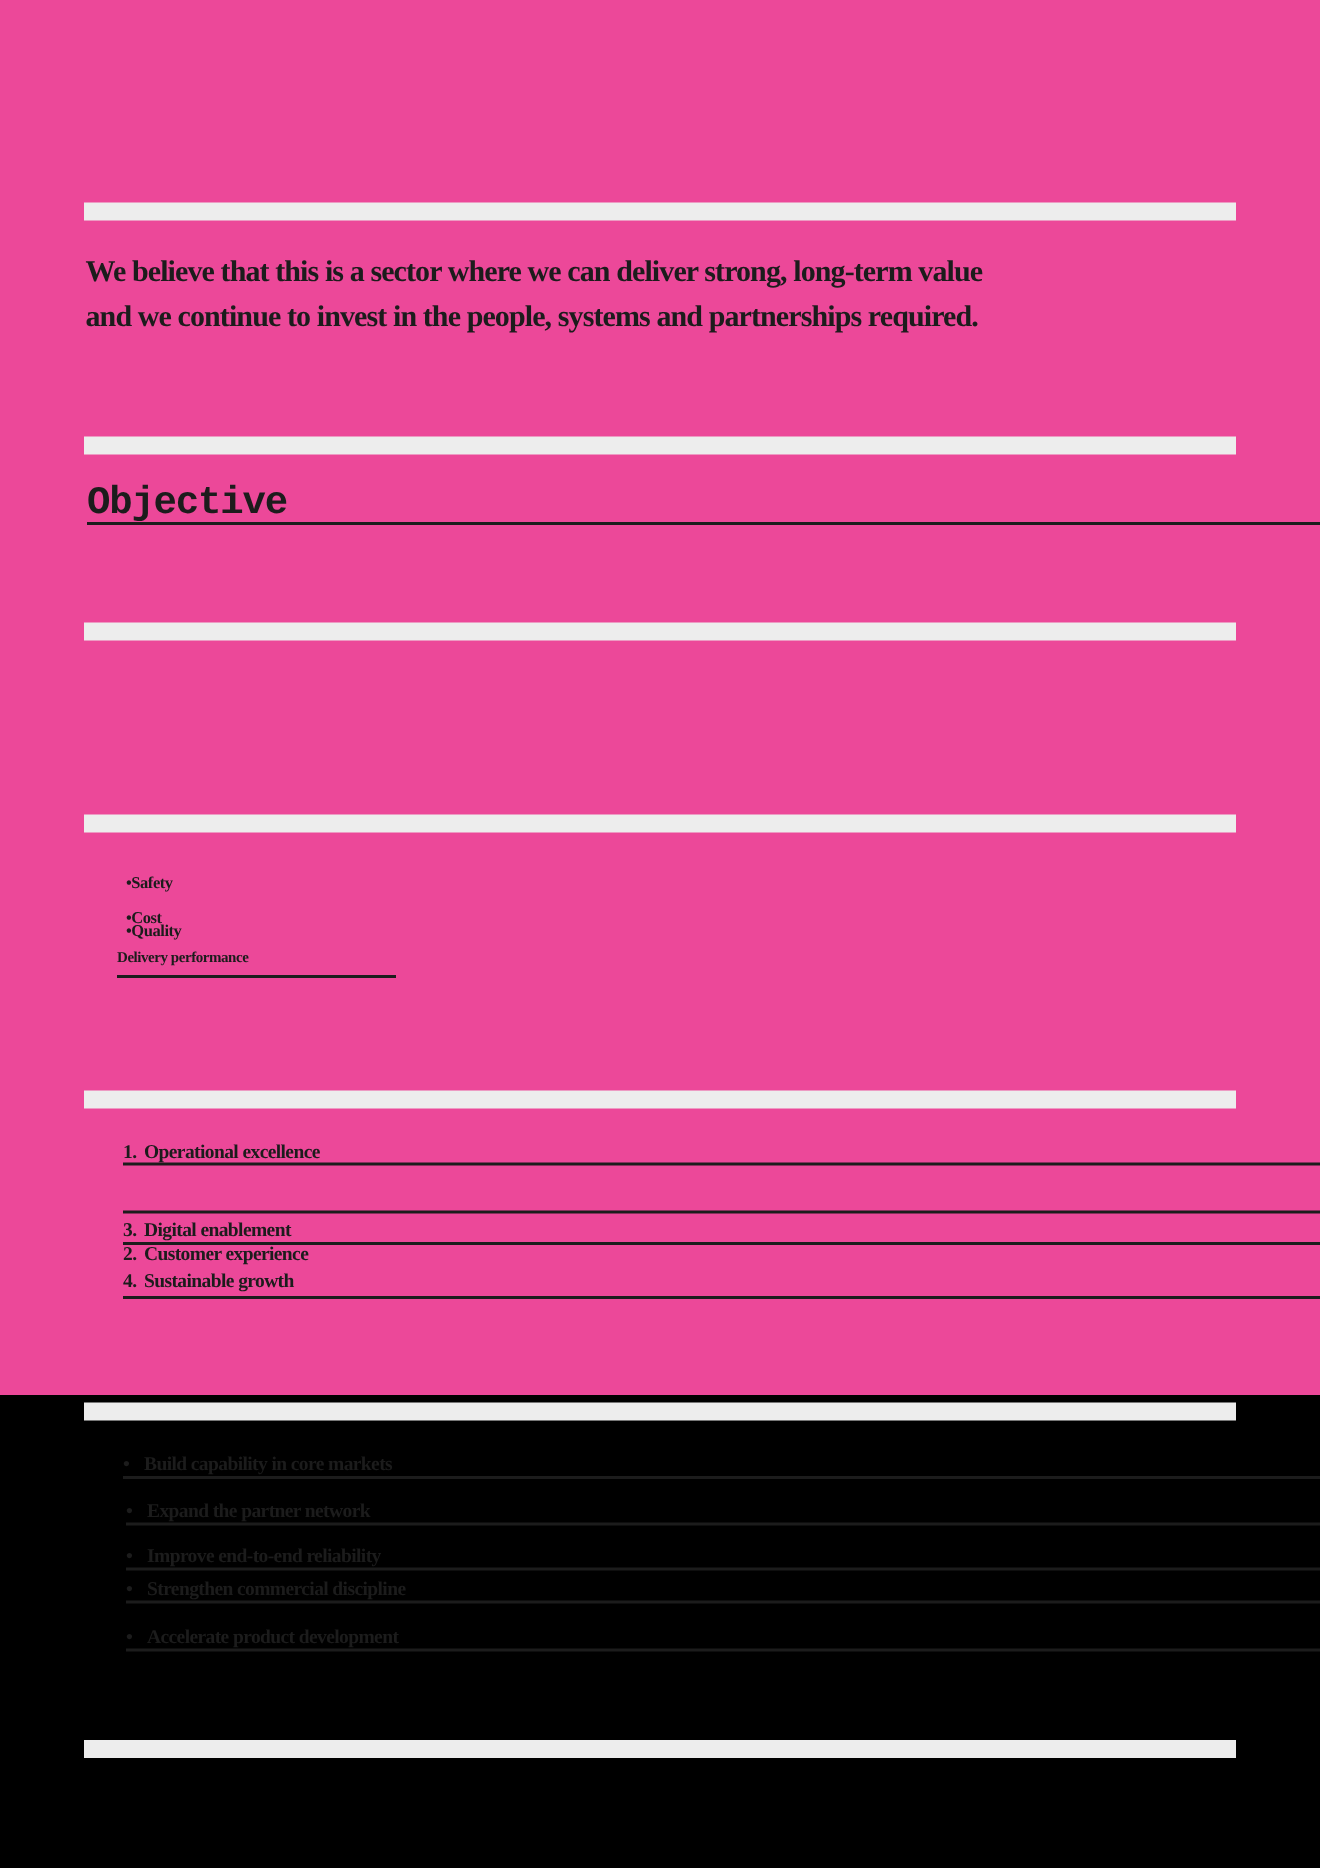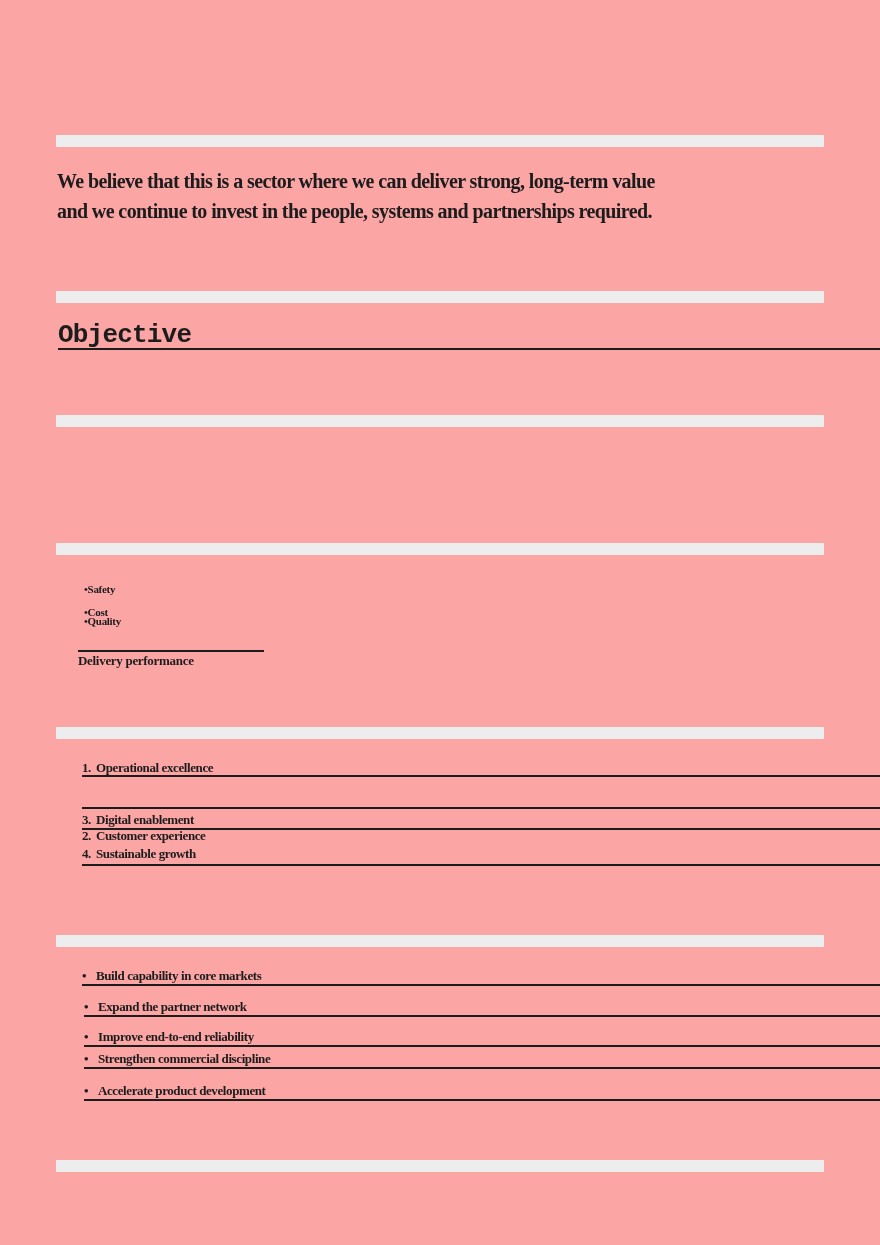--- a/index.html
+++ b/index.html
@@ -14,22 +14,22 @@
     color: #1c1c1c;
     position: relative;
     overflow: hidden;
   }
 
   .page {
     position: absolute;
     left: 0;
     top: 0;
     width: 880px;
-    height: 1245px;
-    background: #fca5a5;
+    height: 930px;
+    background: #ec4899;
   }
 
   
   .band {
     position: absolute;
     background: #ededed;
     height: 12px;
   }
 
   .rule {
@@ -103,21 +103,21 @@
   <div class="band" style="left:56px; top:543px; width:768px;"></div>
   <div class="smalllist" style="left:84px; top:583px;">
     <span class="marker">•</span><span>Safety</span>
   </div>
   <div class="smalllist" style="left:84px; top:606px;">
     <span class="marker">•</span><span>Cost</span>
   </div>
   <div class="smalllist" style="left:84px; top:615px;">
     <span class="marker">•</span><span>Quality</span>
   </div>
-  <div class="smalllist" style="left:78px; top:633px; font-size:13px;margin-top:20px;">
+  <div class="smalllist" style="left:78px; top:633px; font-size:10px;">
     <span>Delivery performance</span>
   </div>
   <div class="rule" style="left:78px; top:650px; width:186px;"></div>
 
   <div class="band" style="left:56px; top:727px; width:768px;"></div>
   <div class="listitem" style="left:82px; top:760px;">
     <span class="marker">1.</span><span>Operational excellence</span>
   </div>
   <div class="rule" style="left:82px; top:775px; width:798px;"></div>
   <div class="listitem" style="left:82px; top:792px;margin-top:36px;">

